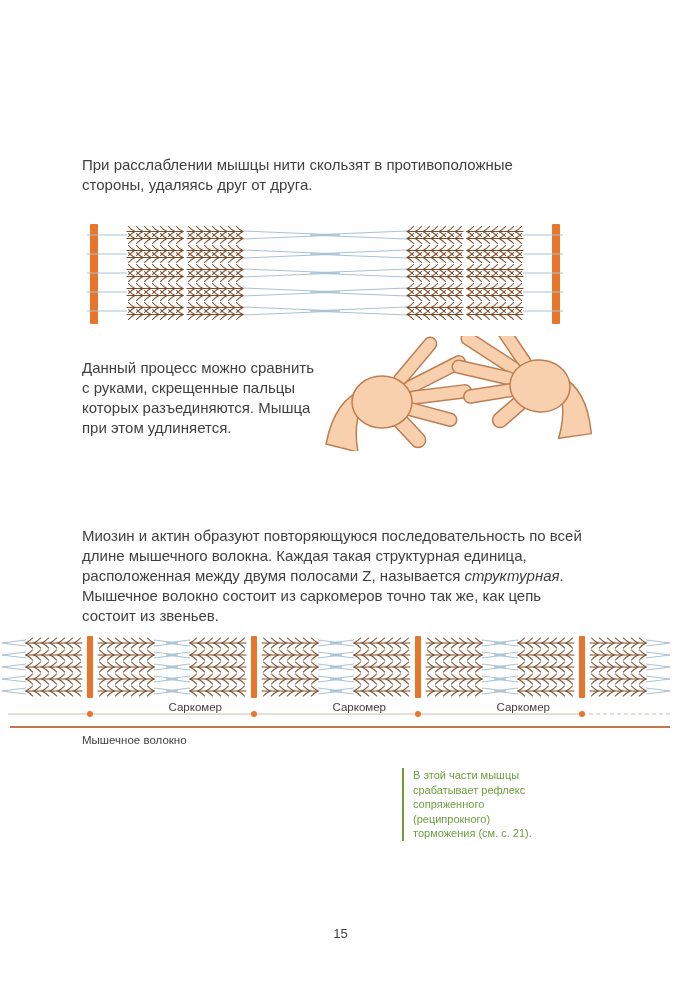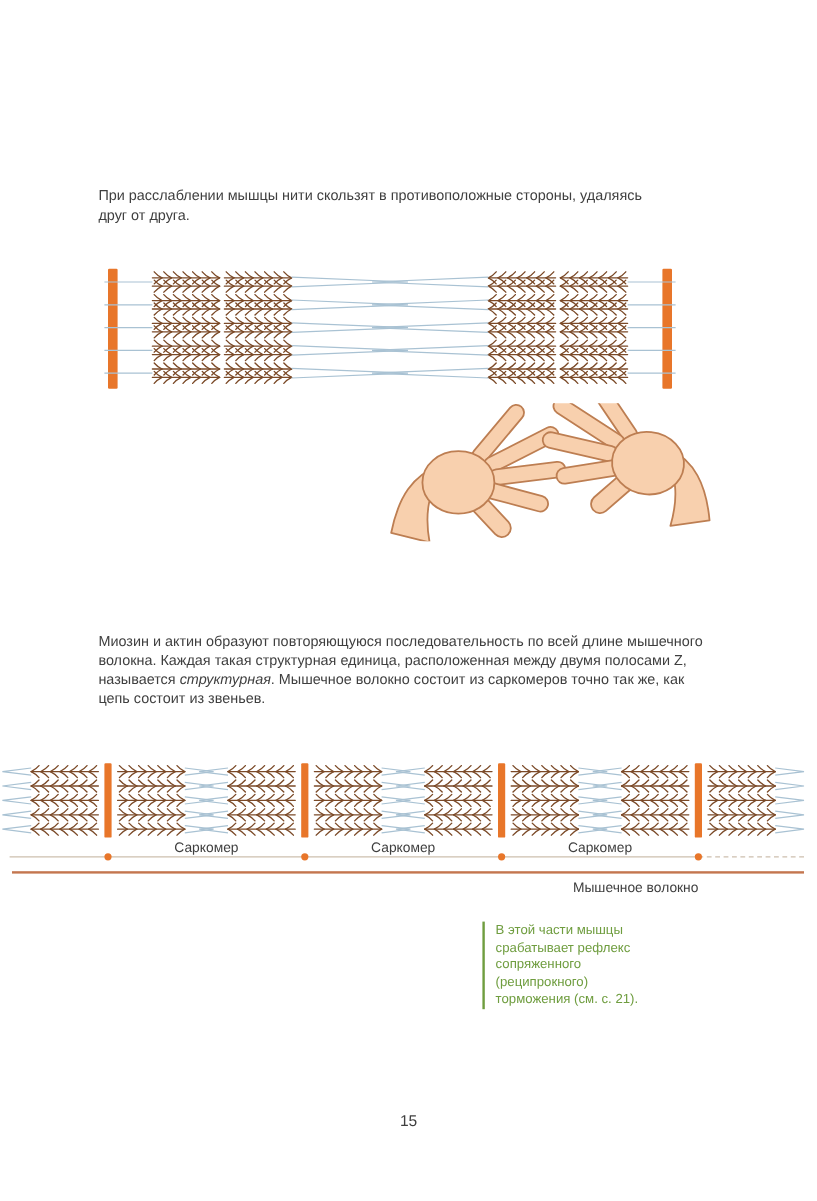--- a/index.html
+++ b/index.html
@@ -10,44 +10,44 @@
     --skin:#f8d0ae;
     --skin-outline:#bd7e52;
     --fiber-line:#c4764f;
     --text:#3f3f3f;
   }
   *{margin:0;padding:0;box-sizing:border-box;}
   html,body{background:#ffffff;}
   body{font-family:"Liberation Sans","DejaVu Sans",sans-serif;color:var(--text);}
   .sheet{position:relative;width:681px;height:1001px;margin:0 auto;background:#ffffff;overflow:hidden;}
 
-  .para{position:absolute;font-size:12px;line-height:1.34;color:var(--text);}
+  .para{position:absolute;font-size:15px;line-height:1.34;color:var(--text);}
   .intro{left:82px;top:155px;width:480px;}
   .hands-text{left:82px;top:358px;width:238px;}
   .sarco-text{left:82px;top:526px;width:508px;}
   .sarco-text em{font-style:italic;}
 
   .diag1{position:absolute;left:85px;top:222px;width:480px;height:104px;}
   .hands{position:absolute;left:320px;top:336px;width:285px;height:115px;}
   .chain{position:absolute;left:0;top:634px;width:681px;height:66px;}
   .bracket{position:absolute;left:0;top:708px;width:681px;height:12px;}
 
   .feather{stroke:var(--filament);stroke-width:1.1;fill:none;stroke-linecap:round;}
   .thin{stroke:var(--thin-filament);stroke-width:1;fill:none;}
   .zbar{fill:var(--z-disc);stroke:none;}
   .skin{fill:var(--skin);stroke:var(--skin-outline);stroke-width:1.5;stroke-linejoin:round;}
   .bracket-line{stroke:#cdbfae;stroke-width:1;}
   .bracket-line.dashed{stroke-dasharray:4 3;}
   .dot{fill:var(--z-disc);}
 
-  .sarco-label{position:absolute;top:701px;width:100px;text-align:center;font-size:11.5px;color:var(--text);}
+  .sarco-label{position:absolute;top:701px;width:100px;text-align:right;font-size:11.5px;color:var(--text);}
   .sl1{left:122px;} .sl2{left:286px;} .sl3{left:450px;}
 
   .fiber-line{position:absolute;left:10px;top:726px;width:660px;height:2px;background:var(--fiber-line);}
-  .fiber-label{position:absolute;left:82px;top:734px;width:500px;text-align:right;font-size:11.5px;color:var(--text);}
+  .fiber-label{position:absolute;left:82px;top:734px;width:500px;text-align:left;font-size:11.5px;color:var(--text);}
 
   .note{position:absolute;left:402px;top:768px;width:150px;border-left:2.5px solid var(--note-green);padding-left:9px;}
   .note-text{font-size:11px;line-height:1.32;color:var(--note-green);width:132px;}
 
   .pagenum{position:absolute;left:0;top:926px;width:681px;text-align:center;font-size:13px;color:var(--text);}
 </style>
 </head>
 <body>
 
 <svg width="0" height="0" style="position:absolute" aria-hidden="true">
@@ -117,20 +117,21 @@
   <svg class="diag1" viewBox="0 0 480 104">
     <rect class="zbar" x="5" y="2" width="8" height="100" rx="1"></rect>
     <rect class="zbar" x="467" y="2" width="8" height="100" rx="1"></rect>
     <use href="#relaxrow" y="13"></use>
     <use href="#relaxrow" y="32"></use>
     <use href="#relaxrow" y="51"></use>
     <use href="#relaxrow" y="70"></use>
     <use href="#relaxrow" y="89"></use>
   </svg>
 
+  <p class="para hands-text">Данный процесс можно сравнить с руками, скрещенные пальцы которых разъединяются. Мышца при этом удлиняется.</p>
 
   <svg class="hands" viewBox="0 0 285 115">
     <g class="skin">
       <g transform="translate(62,66)">
         <path d="M-16 -14 C-38 -6 -50 12 -56 42 L-24 50 C-28 28 -26 4 -10 -8 Z"></path>
         <rect x="22" y="-7" width="60" height="13" rx="6.5" transform="rotate(-50)"></rect>
         <rect x="25" y="-7" width="68" height="13" rx="6.5" transform="rotate(-27)"></rect>
         <rect x="26" y="-7" width="64" height="13" rx="6.5" transform="rotate(-7)"></rect>
         <rect x="23" y="-7" width="54" height="13" rx="6.5" transform="rotate(15)"></rect>
         <rect x="14" y="-8" width="46" height="15" rx="7.5" transform="rotate(47)"></rect>

